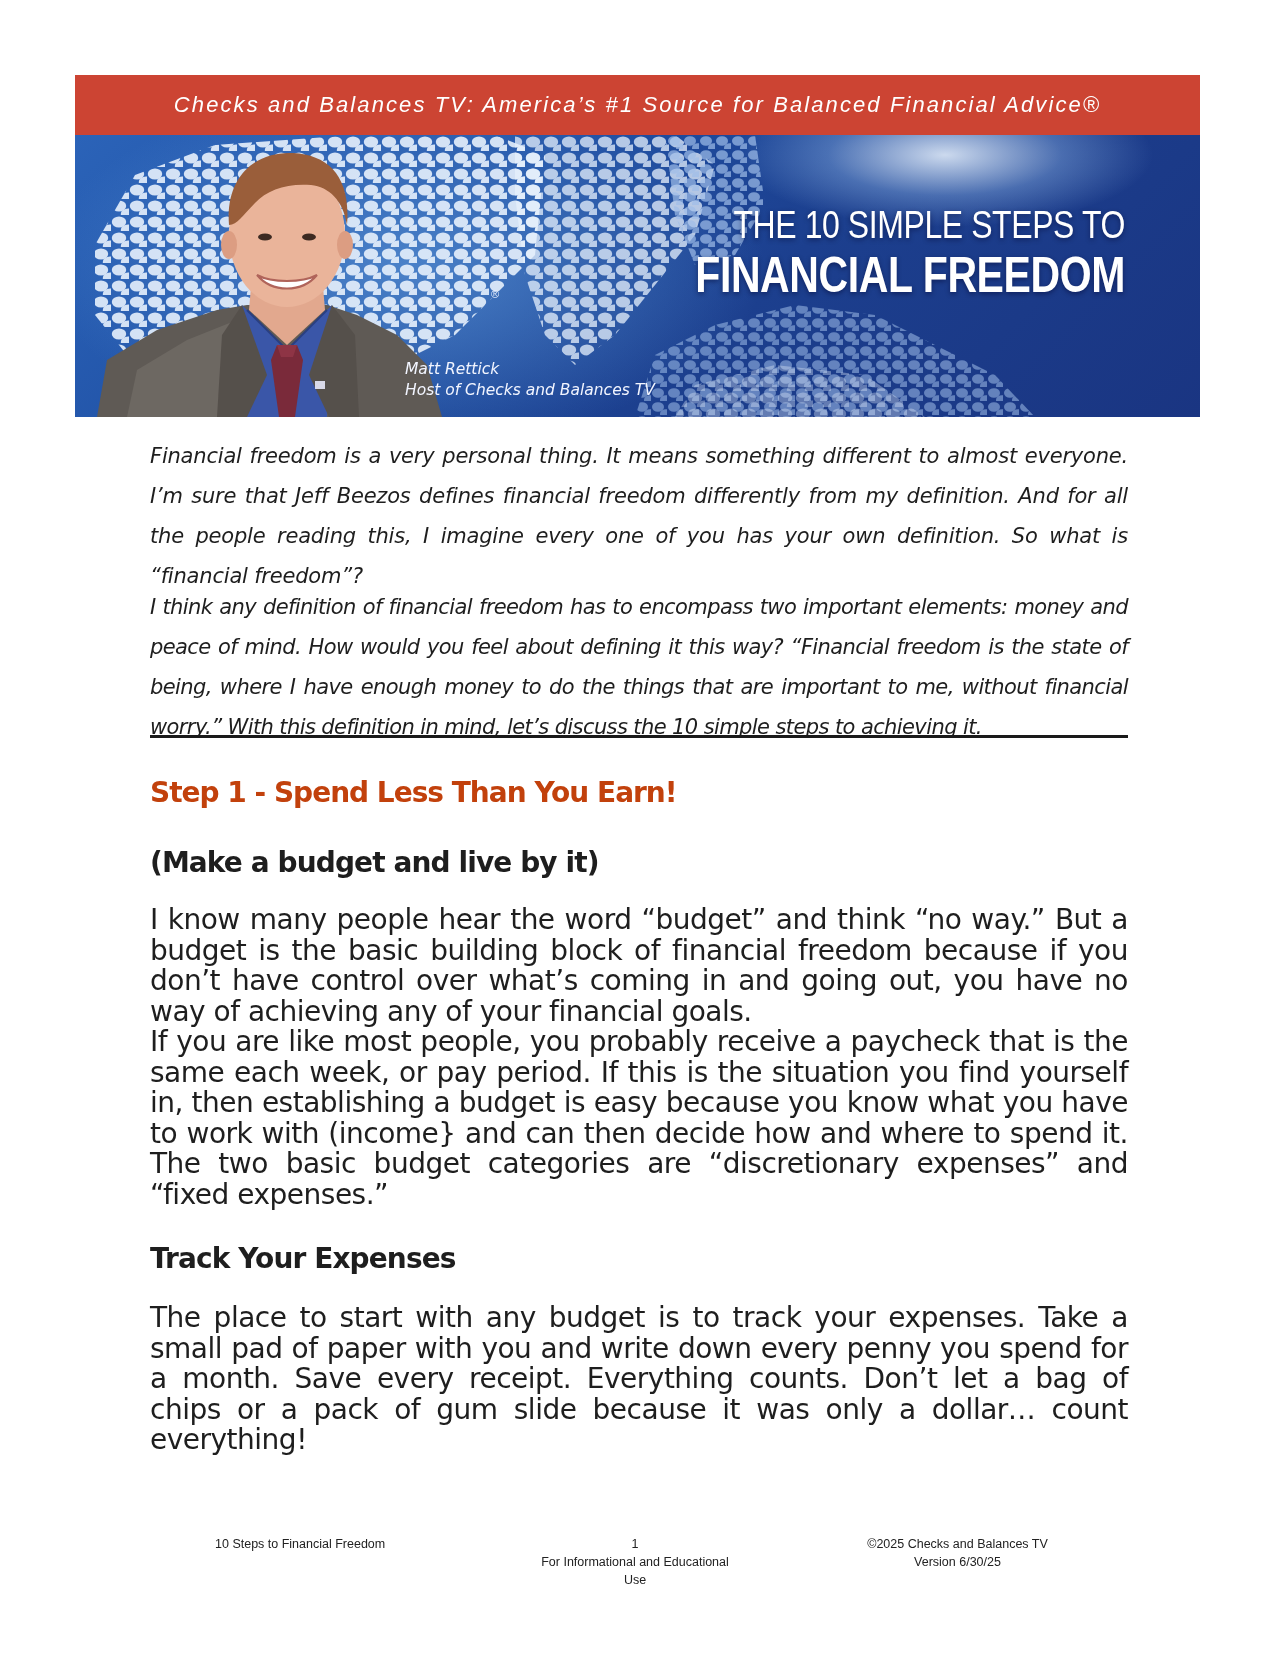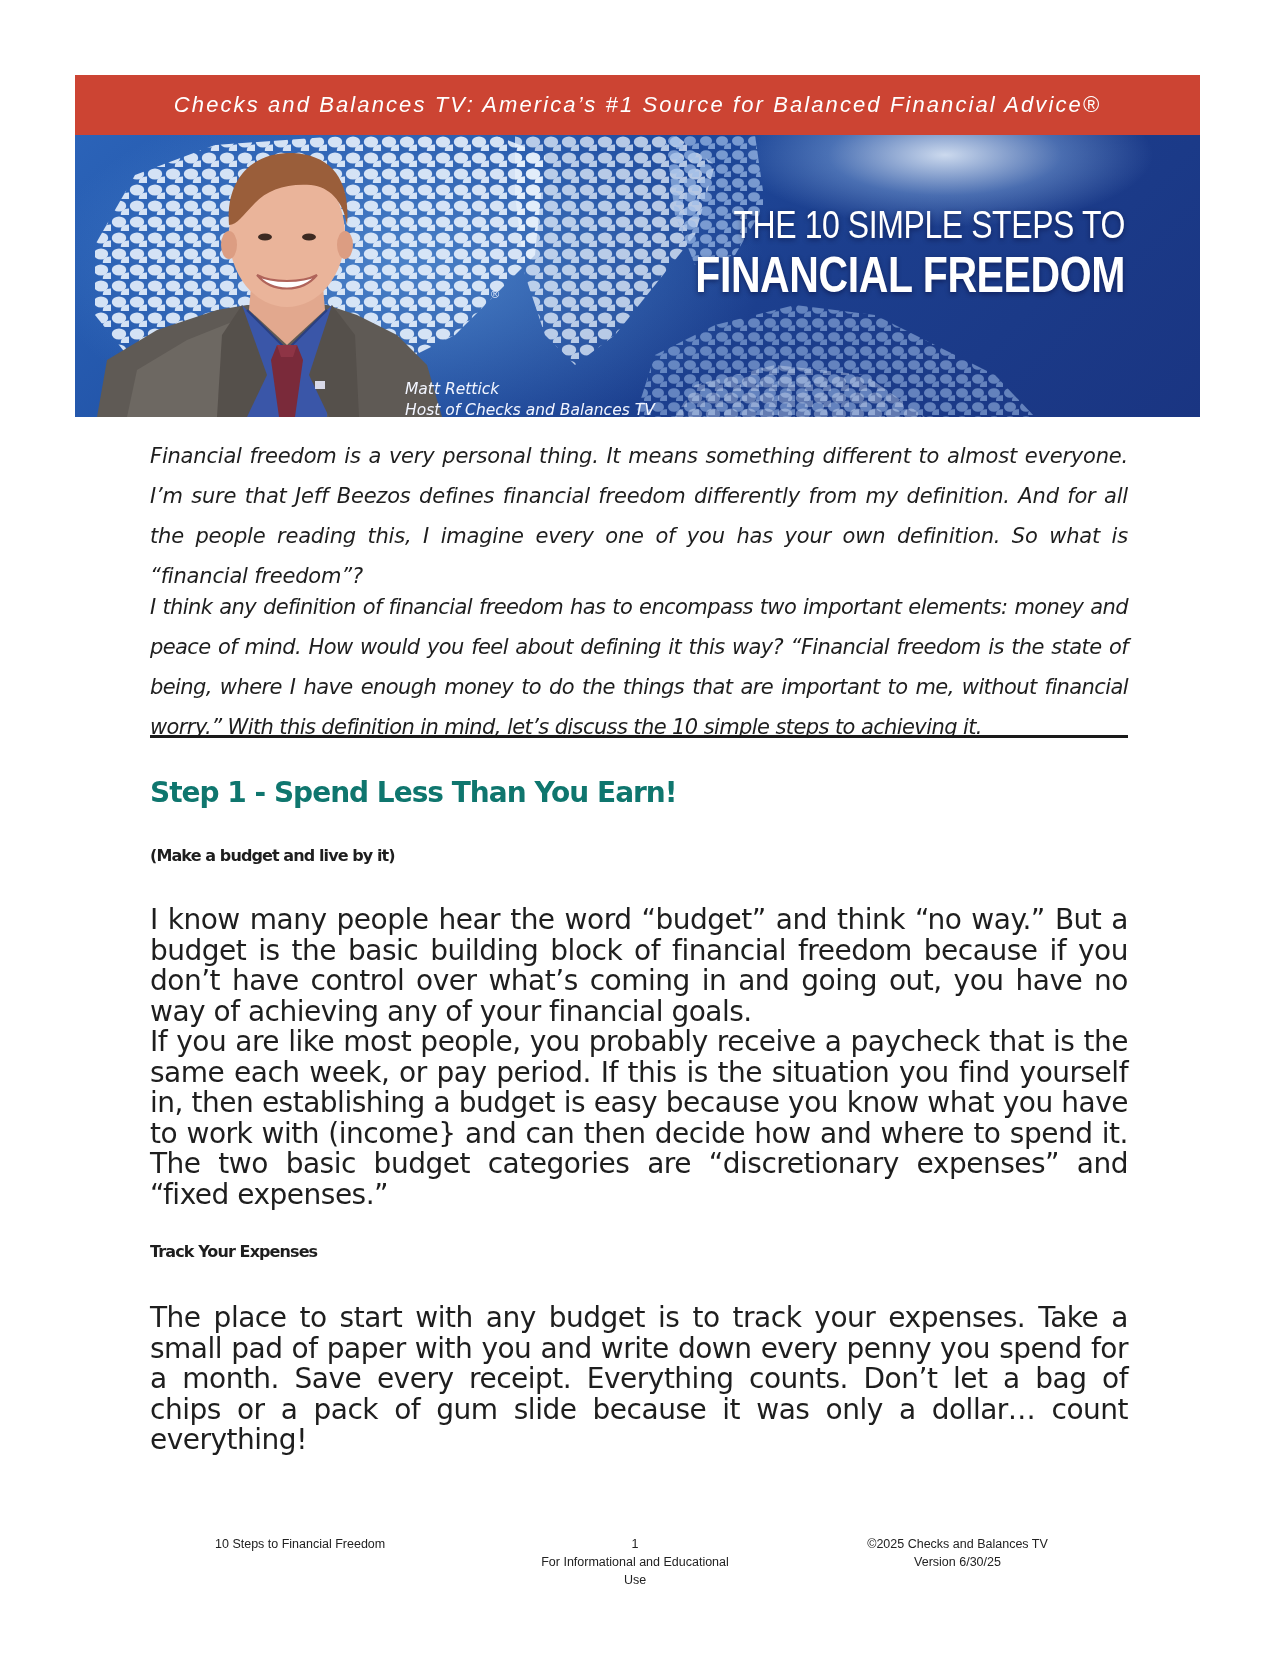--- a/index.html
+++ b/index.html
@@ -84,21 +84,21 @@
     .host {
       position: absolute;
       left: 22px;
       top: 10px;
       width: 380px;
       height: 272px;
     }
     .host-caption {
       position: absolute;
       left: 330px;
-      top: 244px;
+      top: 224px;
       color: #f2f5ff;
       font-family: "DejaVu Sans", sans-serif;
       font-style: italic;
       font-size: 15.5px;
       line-height: 21px;
       font-weight: 300;
     }
     .reg-mark {
       position: absolute;
       left: 416px;
@@ -132,26 +132,26 @@
       height: 3px;
       background: #1a1a1a;
     }
     .h-step {
       top: 776px;
       font-family: "DejaVu Sans", sans-serif;
       font-weight: bold;
       font-size: 28px;
       letter-spacing: -1px;
       margin: 0;
-      color: #0f766e;
+      color: #c2410c;
     }
     .h-sub {
       font-family: "DejaVu Sans", sans-serif;
       font-weight: bold;
-      font-size: 16px;
+      font-size: 28px;
       letter-spacing: -0.9px;
       margin: 0;
       color: #1e1e1e;
     }
     .h-sub.s1 { top: 846px; }
     .h-sub.s2 { top: 1242px; }
     .body-p {
       font-family: "DejaVu Sans", sans-serif;
       font-size: 28px;
       line-height: 30.5px;

